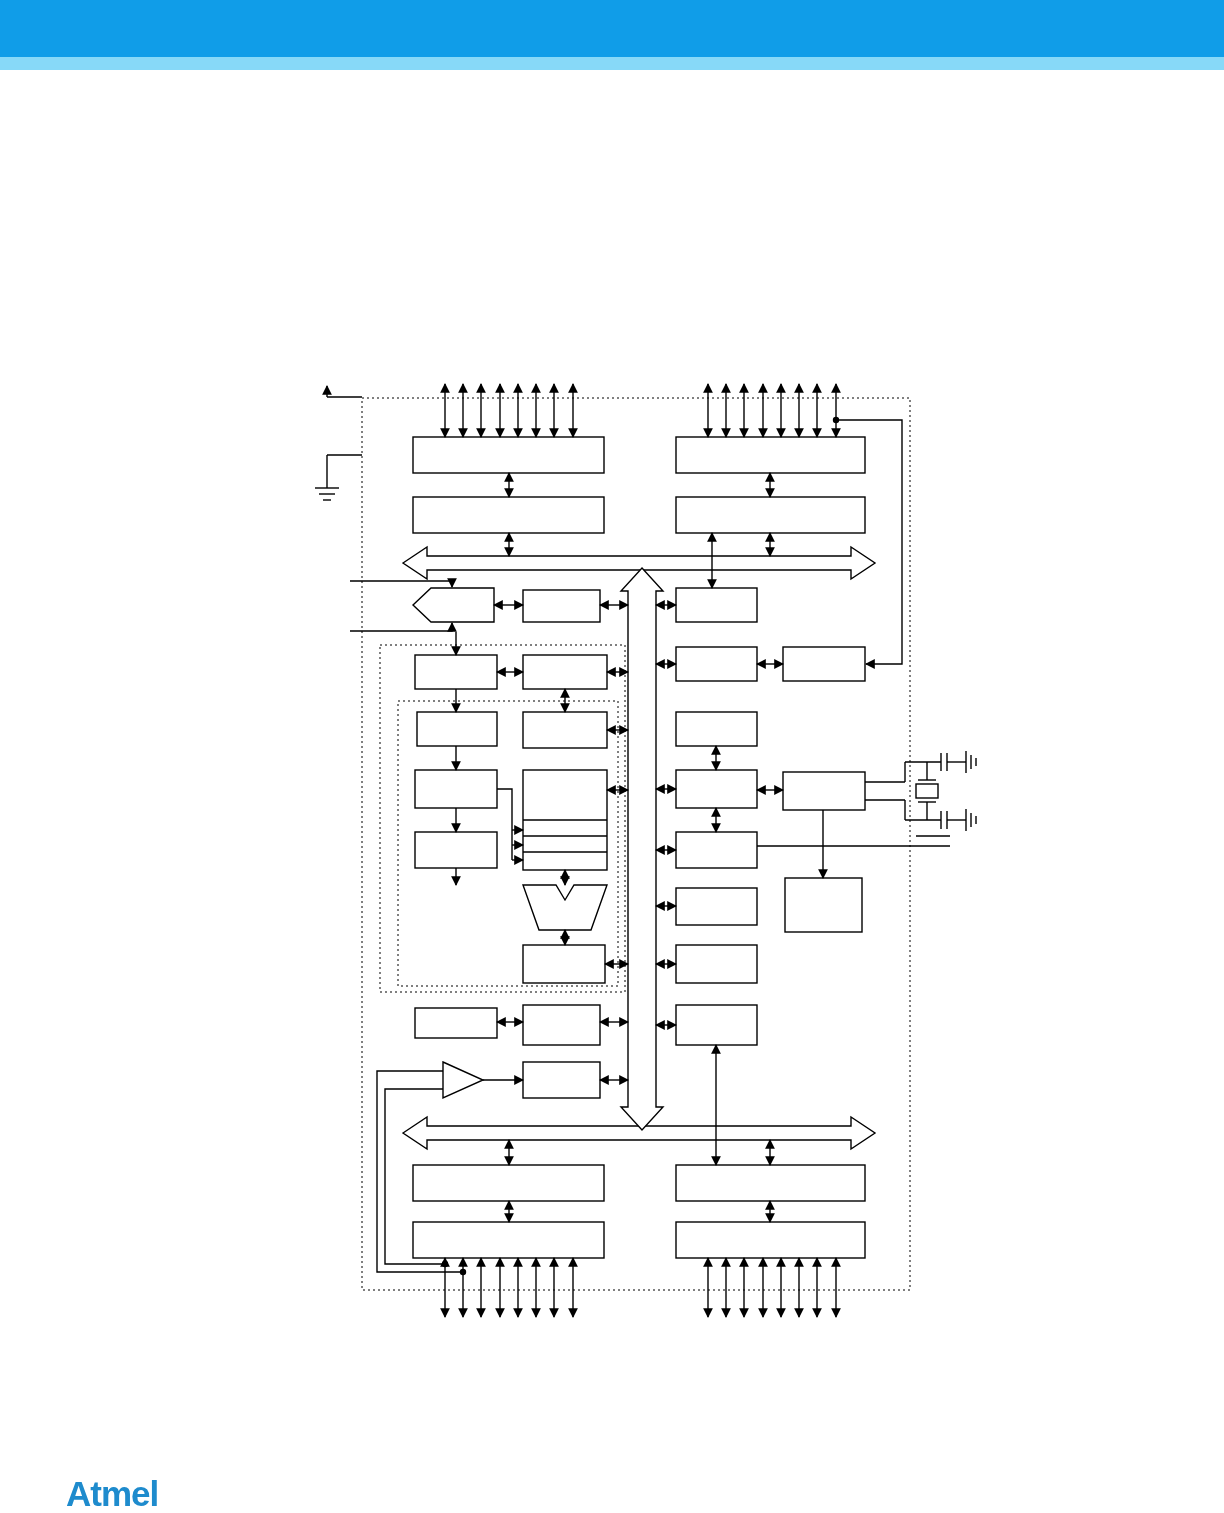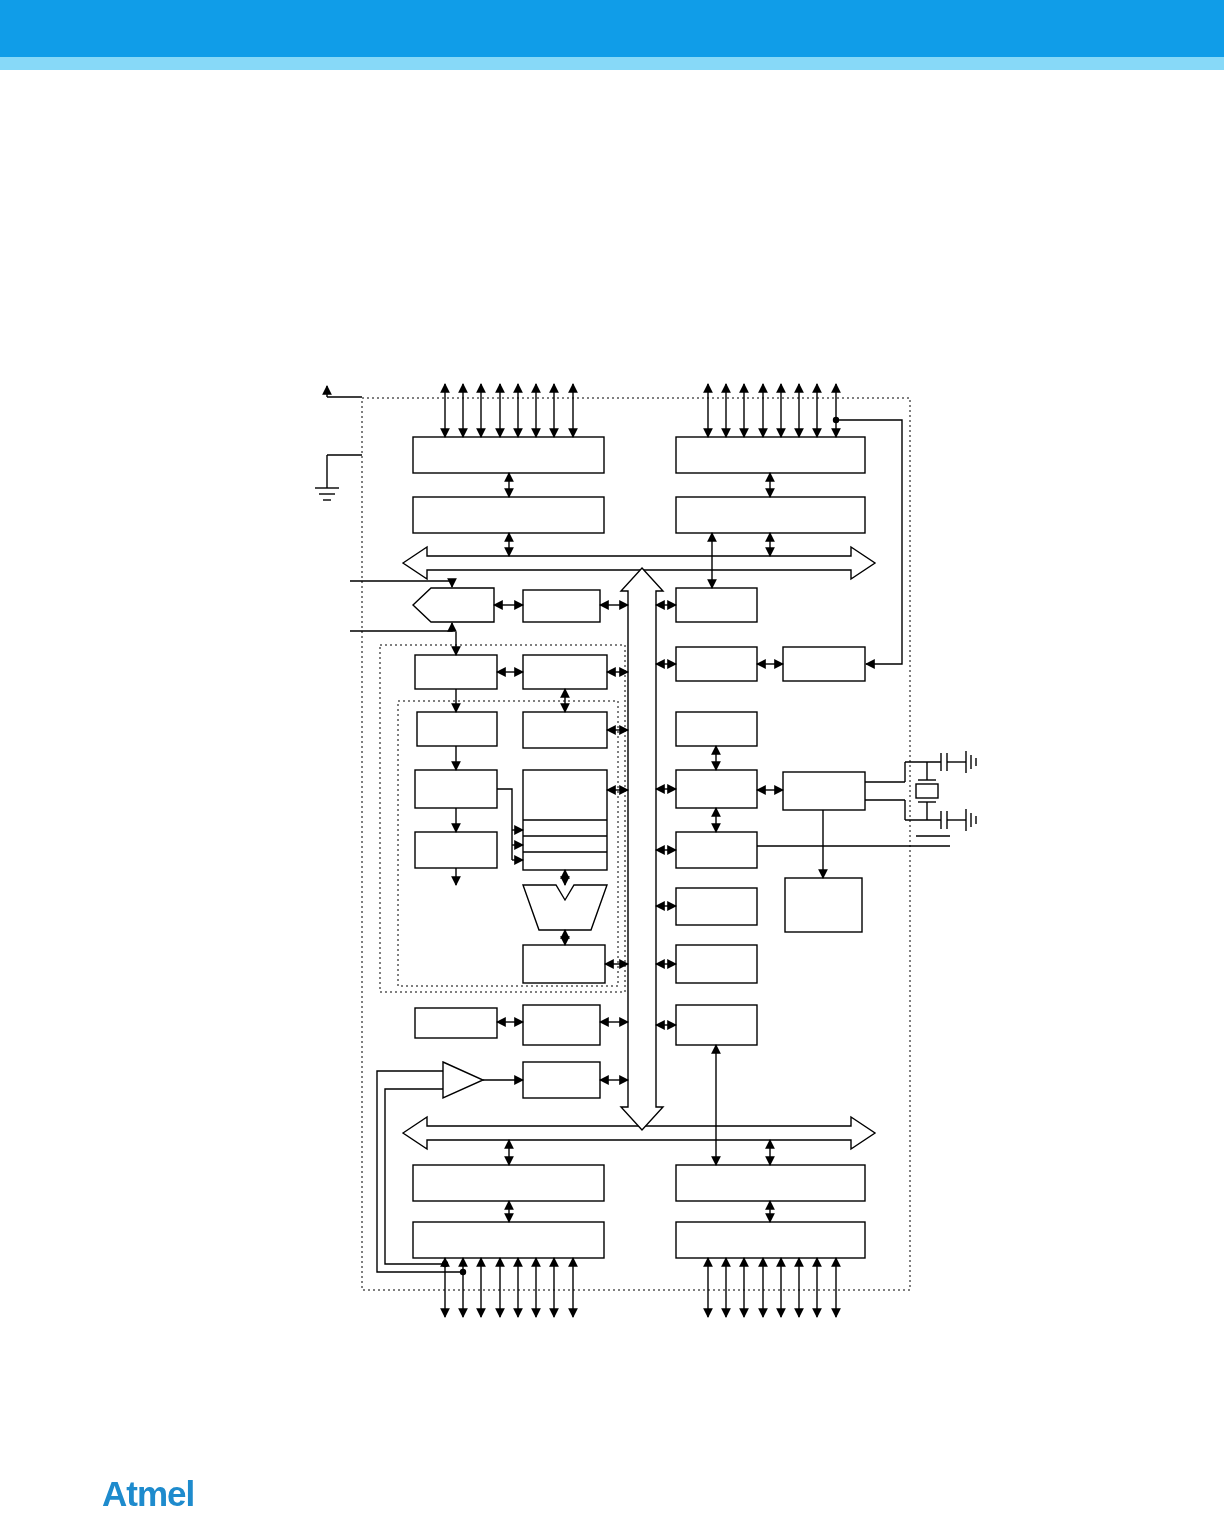--- a/index.html
+++ b/index.html
@@ -233,15 +233,15 @@
       <line class="ln" x1="927" y1="802" x2="927" y2="820"></line>
     </g>
 
     <g>
       <circle class="dot" cx="836" cy="420" r="3.2"></circle>
       <circle class="dot" cx="463" cy="1272" r="3.2"></circle>
       <circle class="dot" cx="445" cy="1264" r="3.2"></circle>
     </g>
   </svg>
 
-  <div class="logo" style="color: rgb(30, 139, 205); margin-left: 36px;">Atmel</div>
+  <div class="logo" style="color: rgb(30, 139, 205);">Atmel</div>
 
 </div>
 
 </body></html>

